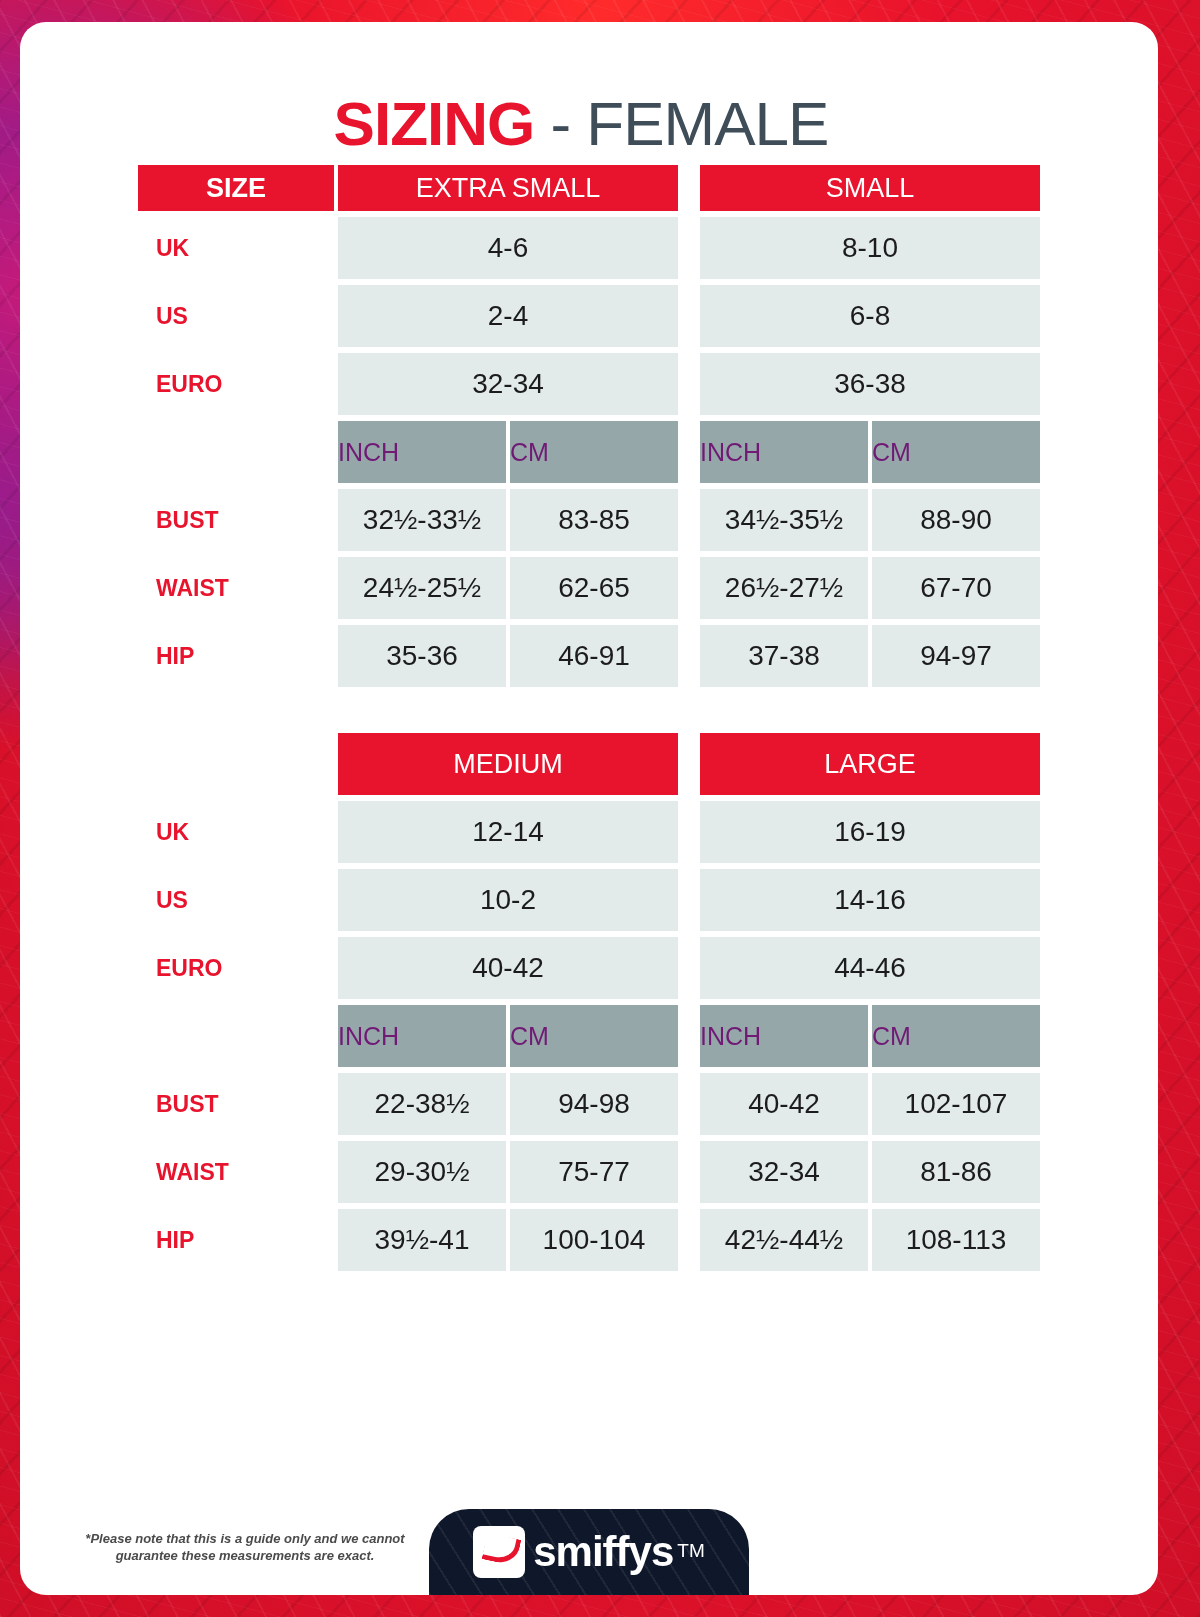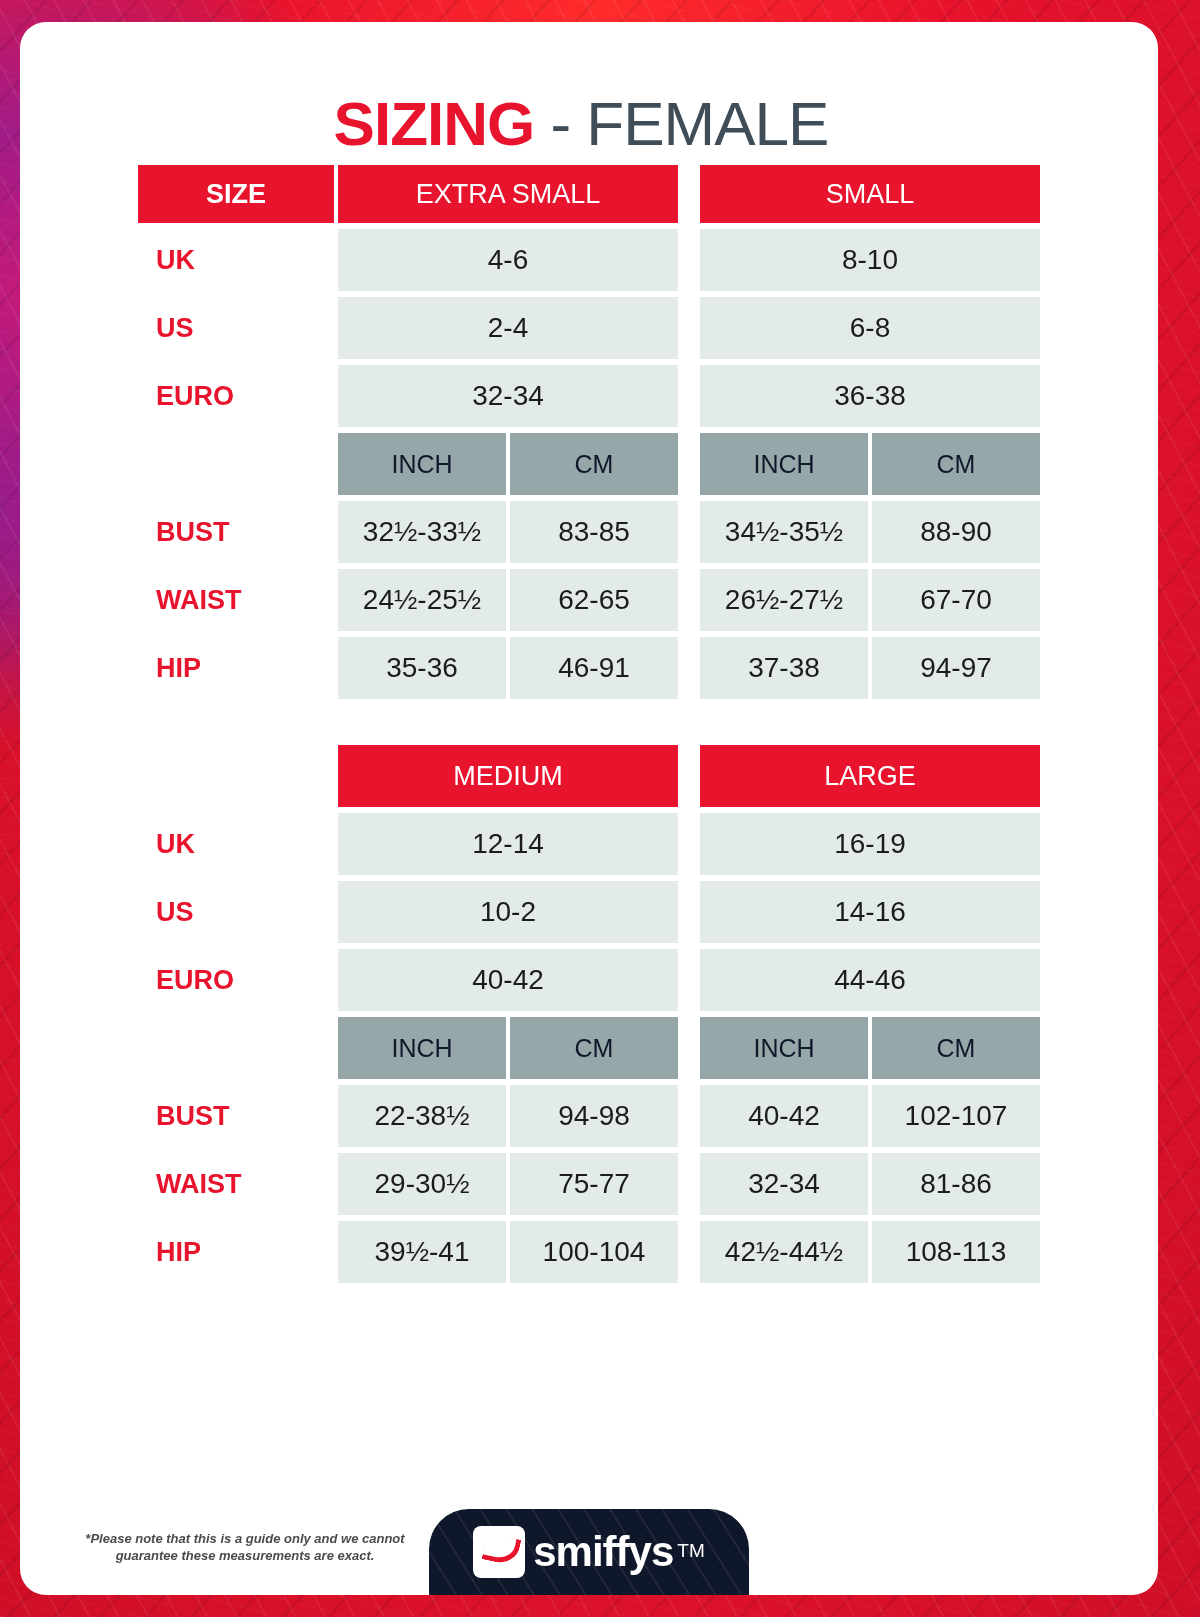--- a/index.html
+++ b/index.html
@@ -59,52 +59,51 @@
     border-collapse: separate;
     border-spacing: 4px 6px;
     margin: 0 auto;
     table-layout: fixed;
   }
   table.sz td, table.sz th { padding: 0; }
 
   .rowlabel {
     width: 196px;
     color: #e8142d;
-    font-size: 27px;
+    font-size: 23px;
     font-weight: bold;
     text-align: left;
     padding-left: 18px !important;
     height: 62px;
     white-space: nowrap;
   }
   .hdr {
     background: #e8142d;
     color: #ffffff;
     font-size: 27px;
     font-weight: normal;
-    height: 58px;
+    height: 46px;
     text-align: center;
     vertical-align: middle;
   }
   .hdr.sizeword { font-weight: bold; }
   .val {
     background: #e2eaea;
     color: #1c1c1c;
     font-size: 28px;
     height: 62px;
     text-align: center;
     vertical-align: middle;
     white-space: nowrap;
   }
   .sub {
     background: #96a7a9;
-    color: #0f172a;
+    color: #701a75;
     font-size: 25px;
     height: 54px;
-    text-align: center;
     vertical-align: middle;
   }
   .spacer td { height: 34px; }
   .gap { width: 14px; }
   .colw { width: 168px; }
 
   #footer {
     position: absolute;
     left: 0;
     bottom: 0;

